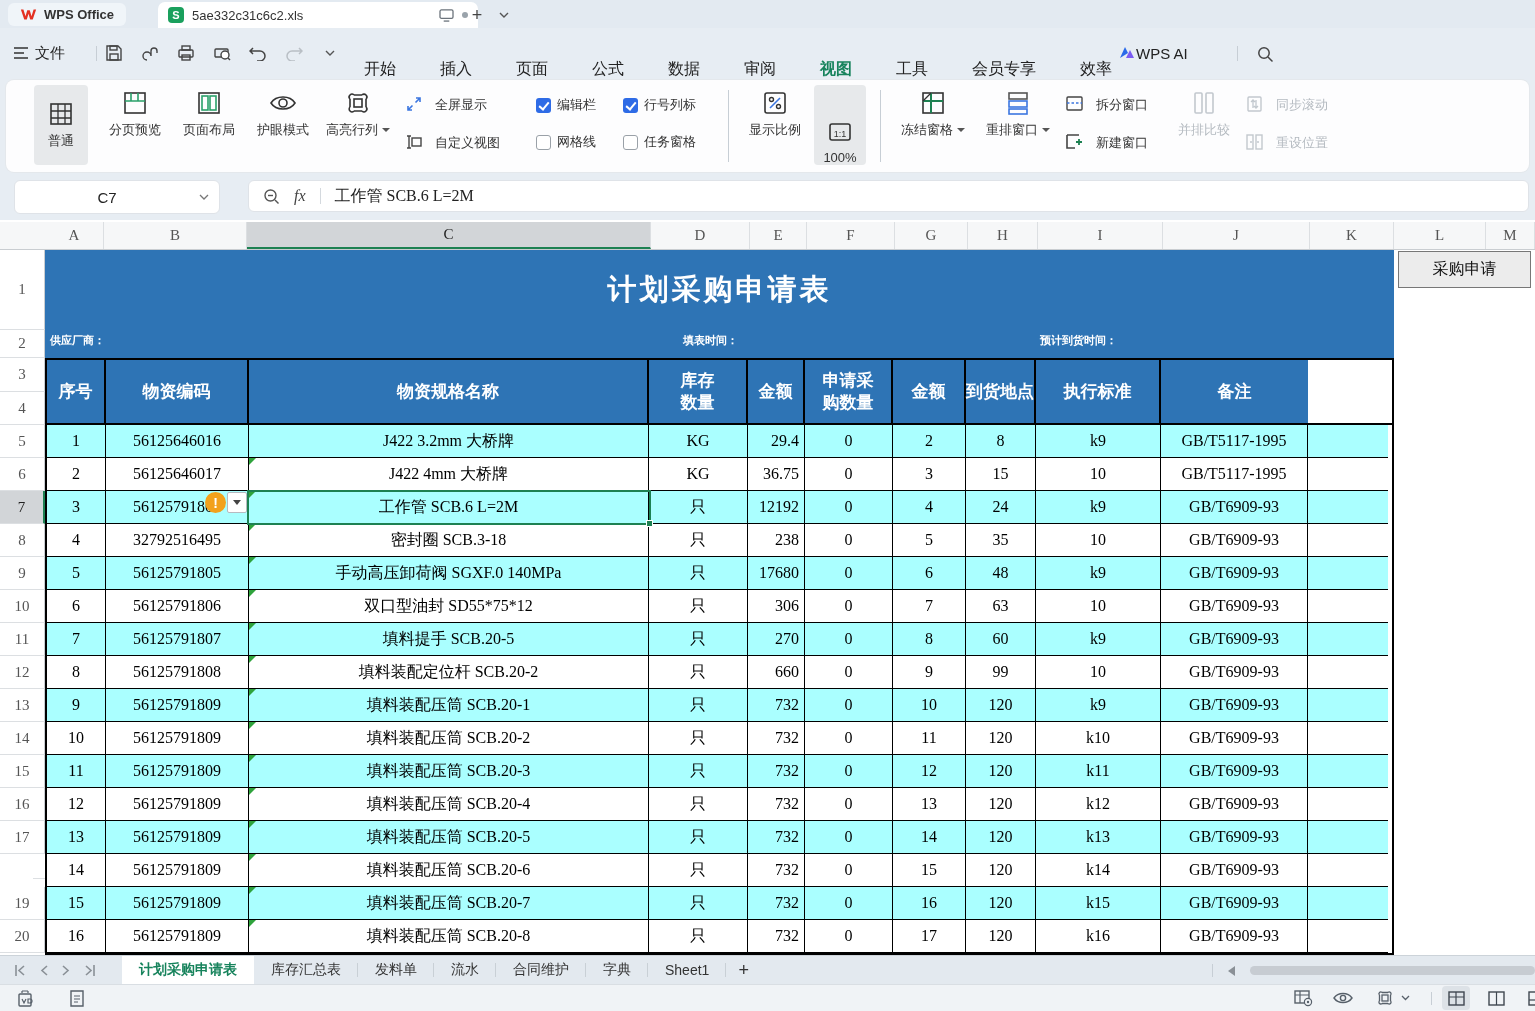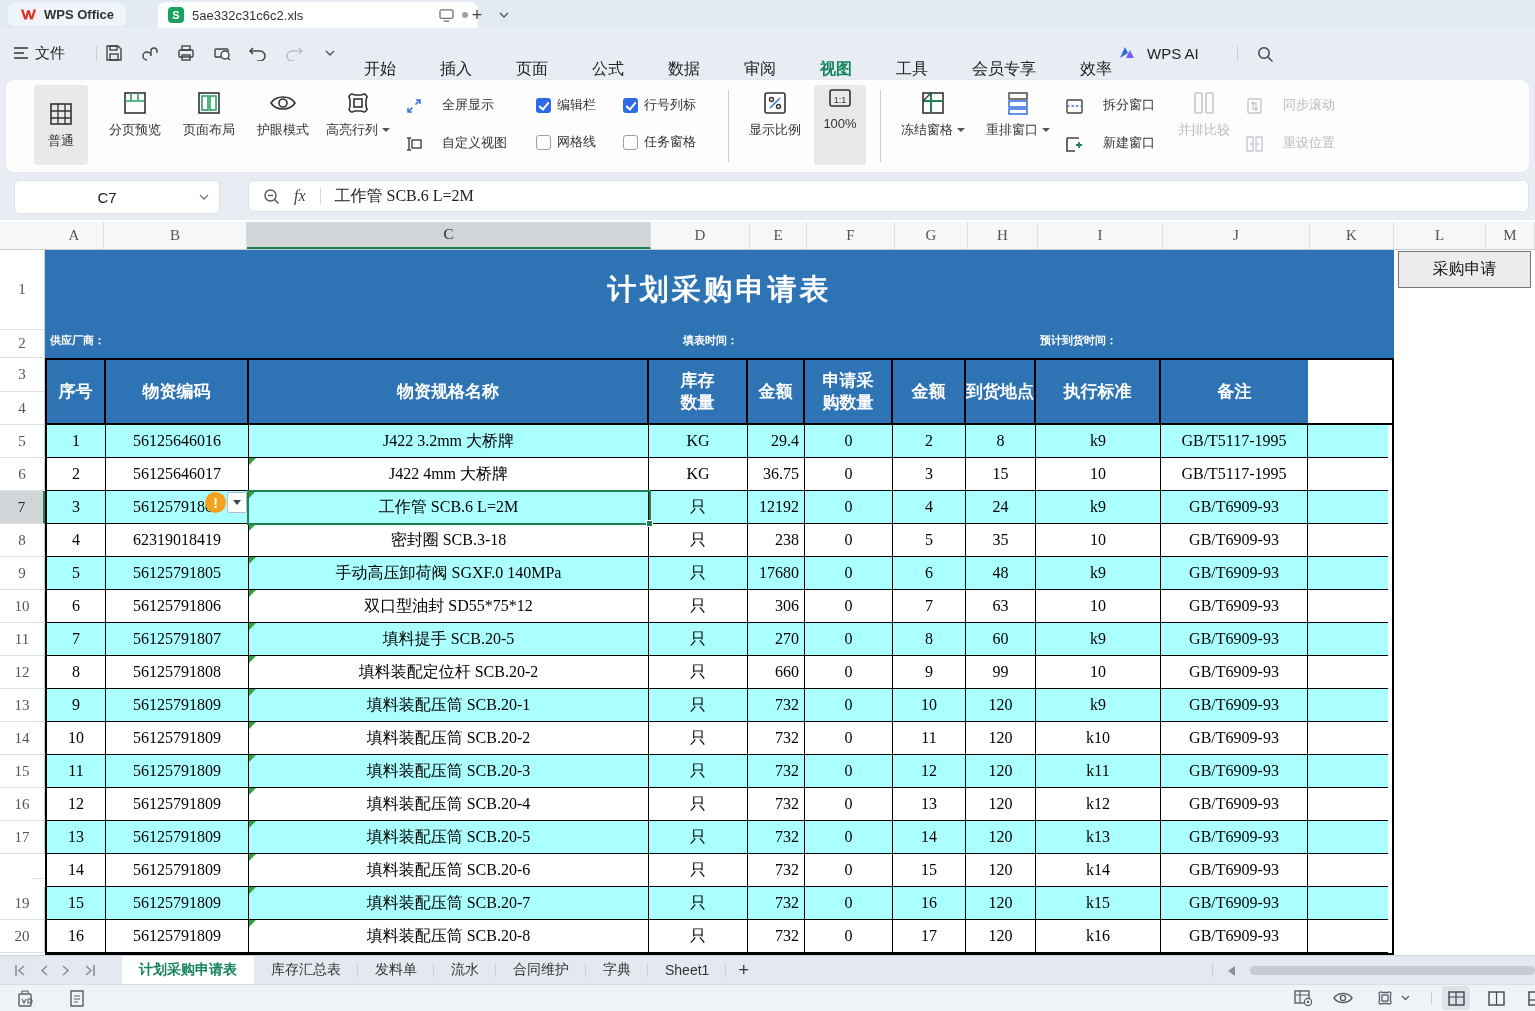--- a/index.html
+++ b/index.html
@@ -28,30 +28,30 @@
   .file-btn{left:14px;top:13px;height:24px;display:flex;align-items:center;gap:7px;font-size:15px;color:#222}
   .vdiv{width:1px;background:#c7ced5}
   .qdiv{left:96px;top:18px;height:15px}
   .qicons{left:104px;top:13px;height:24px;display:flex;align-items:center;gap:16px}
   .qicon{width:20px;height:20px;display:flex;align-items:center;justify-content:center}
   .menu-tabs{left:342px;top:16px;height:50px;display:flex;align-items:center}
   .mtab{padding:0 22px;font-size:16px;color:#222;height:50px;display:flex;align-items:center;position:relative;cursor:default}
   .mtab.active{color:#17835c;font-weight:bold}
   .mtab.active::after{content:"";position:absolute;left:50%;transform:translateX(-50%);bottom:6px;width:30px;height:3px;
                       background:#17835c;border-radius:2px}
-  .wps-ai{left:1240px;top:13px;height:24px;display:flex;align-items:center;gap:11px;font-size:15px;color:#222;left:1118px}
+  .wps-ai{left:1240px;top:13px;height:24px;display:flex;align-items:center;gap:0;font-size:15px;color:#222;left:1118px}
   .search-div{left:1237px;top:18px;height:15px}
   .search-btn{left:1254px;top:15px;width:22px;height:22px;display:flex;align-items:center;justify-content:center}
 
   
   .ribbon{left:6px;top:80px;width:1523px;height:92px;background:#fdfdfe;border-radius:8px;box-shadow:0 0 0 1px #e4e8ec}
   .rb-stack{position:absolute;display:flex;flex-direction:column;align-items:center;gap:5px}
   .rb-stack .lbl{font-size:13px;color:#333;white-space:nowrap;display:flex;align-items:center;gap:2px}
   .rb-active{background:#e7e9eb;border-radius:4px}
-  .rb-inline{position:absolute;display:flex;align-items:flex-end;gap:20px;font-size:13px;color:#333;white-space:nowrap}
+  .rb-inline{position:absolute;display:flex;align-items:flex-start;gap:13px;font-size:13px;color:#333;white-space:nowrap}
   .rb-inline.disabled,.rb-stack.disabled .lbl{color:#b4bac0}
   .rb-div{top:10px;height:72px}
   .chk-row{position:absolute;display:flex;align-items:center;gap:6px;font-size:13px;color:#333}
   .chk{width:15px;height:15px;border-radius:3px;box-sizing:border-box;position:relative}
   .chk.on{background:#2e6be6}
   .chk.on::after{content:"";position:absolute;left:5px;top:2px;width:4px;height:8px;
                  border-right:2px solid #fff;border-bottom:2px solid #fff;transform:rotate(40deg)}
   .chk.off{background:#fff;border:1px solid #9aa1a8}
   .chev-s{width:0;height:0;border-left:4px solid transparent;border-right:4px solid transparent;border-top:4px solid #555;margin-left:2px}
 
@@ -339,21 +339,21 @@
     <span>
       <svg width="26" height="26" viewBox="0 0 26 26">
           <rect x="3" y="3" width="20" height="20" rx="2" fill="none" stroke="#333" stroke-width="1.6"></rect>
           <line x1="8" y1="18" x2="18" y2="8" stroke="#3b76e0" stroke-width="1.6"></line>
           <circle cx="9.5" cy="9.5" r="2" fill="none" stroke="#333" stroke-width="1.4"></circle>
           <circle cx="16.5" cy="16.5" r="2" fill="none" stroke="#333" stroke-width="1.4"></circle>
         </svg>
     </span>
     <span class="lbl">显示比例</span>
   </div>
-  <div class="rb-stack rb-active" style="left:808px;top:5px;width:52px;height:80px;justify-content:flex-start">
+  <div class="rb-stack rb-active" style="left:808px;top:5px;width:52px;height:80px;justify-content:flex-end">
     <span>
       <svg width="26" height="26" viewBox="0 0 26 26">
           <rect x="3" y="5" width="20" height="16" rx="2" fill="none" stroke="#333" stroke-width="1.6"></rect>
           <text x="13" y="17.5" font-size="9" text-anchor="middle" fill="#333" font-family="Liberation Sans">1:1</text>
         </svg>
     </span>
     <span class="lbl">100%</span>
   </div>
 
   <div class="abs vdiv rb-div" style="left:874px"></div>
@@ -546,21 +546,21 @@
       <div class="dcell cyan c-tri">工作管 SCB.6 L=2M</div>
       <div class="dcell cyan">只</div>
       <div class="dcell cyan num">12192</div>
       <div class="dcell cyan">0</div>
       <div class="dcell cyan">4</div>
       <div class="dcell cyan">24</div>
       <div class="dcell cyan">k9</div>
       <div class="dcell cyan">GB/T6909-93</div>
       <div class="dcell cyan"></div>
       <div class="dcell">4</div>
-      <div class="dcell">62319018419</div>
+      <div class="dcell">32792516495</div>
       <div class="dcell c-tri">密封圈 SCB.3-18</div>
       <div class="dcell">只</div>
       <div class="dcell num">238</div>
       <div class="dcell">0</div>
       <div class="dcell">5</div>
       <div class="dcell">35</div>
       <div class="dcell">10</div>
       <div class="dcell">GB/T6909-93</div>
       <div class="dcell"></div>
       <div class="dcell cyan">5</div>

